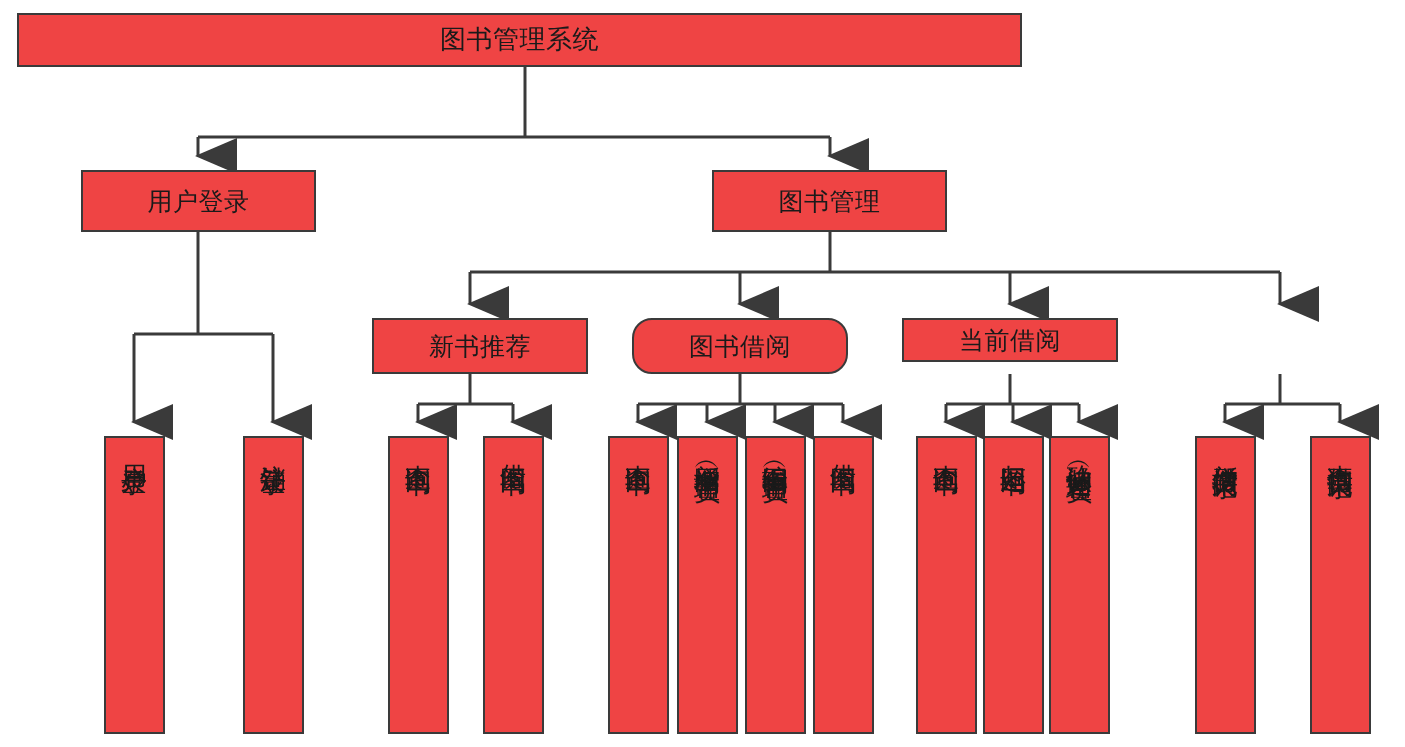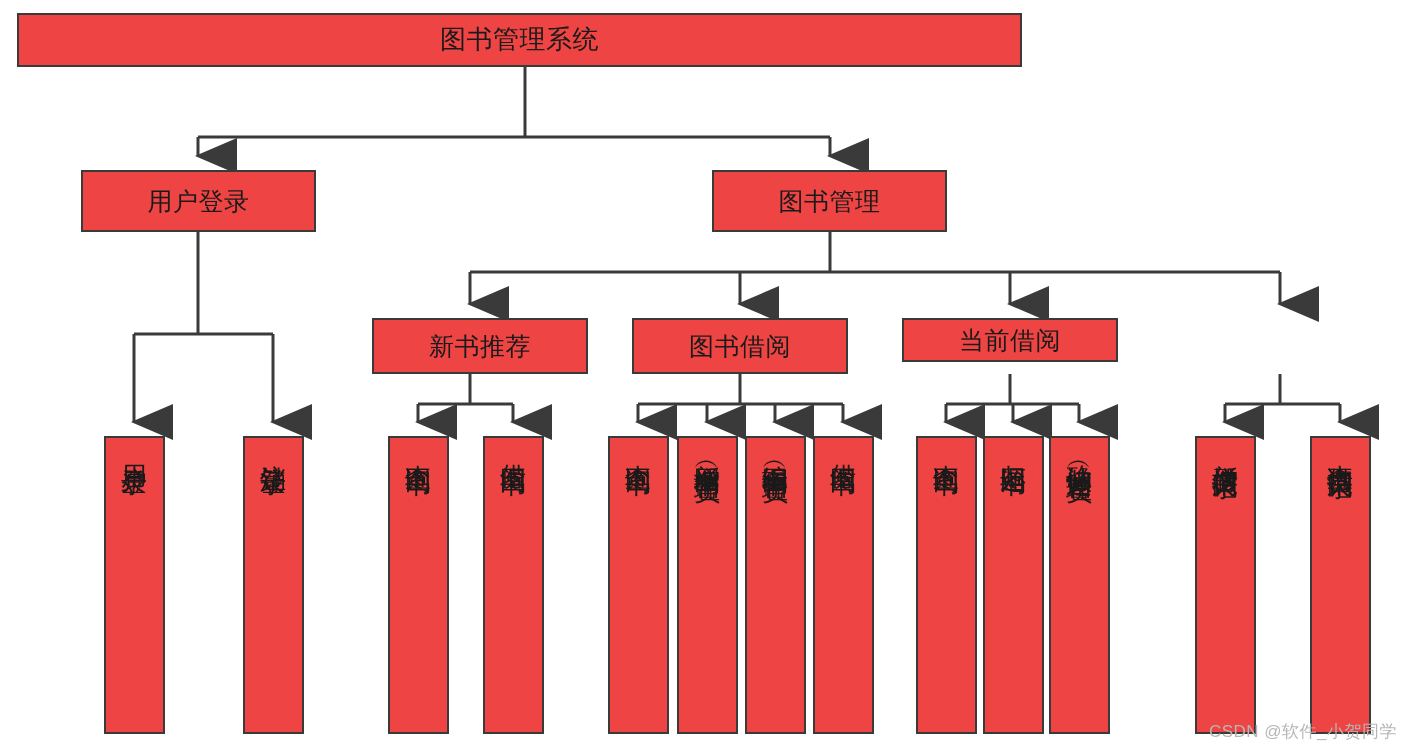--- a/index.html
+++ b/index.html
@@ -133,21 +133,21 @@
   <div class="node horizontal" style="left:81px; top:170px; width:235px; height:62px;">
     <span class="node-label">用户登录</span>
   </div>
   <div class="node horizontal" style="left:712px; top:170px; width:235px; height:62px;">
     <span class="node-label">图书管理</span>
   </div>
 
   <div class="node horizontal" style="left:362px; top:318px; width:216px; height:56px;margin-left:10px;">
     <span class="node-label">新书推荐</span>
   </div>
-  <div class="node horizontal" style="left:632px; top:318px; width:216px; height:56px;">
+  <div class="node horizontal" style="left:632px; top:318px; width:216px; height:56px;border-radius:20px;">
     <span class="node-label">图书借阅</span>
   </div>
   <div class="node horizontal" style="left:902px; top:318px; width:216px; height:44px;">
     <span class="node-label">当前借阅</span>
   </div>
 
   <div class="node vertical" style="left:104px; top:436px; width:61px; height:298px;">
     <span class="node-label">用户登录</span>
   </div>
   <div class="node vertical" style="left:243px; top:436px; width:61px; height:298px;">
@@ -180,15 +180,14 @@
   <div class="node vertical" style="left:1049px; top:436px; width:61px; height:298px;">
     <span class="node-label">确认归还（管理员）</span>
   </div>
   <div class="node vertical" style="left:1195px; top:436px; width:61px; height:298px;">
     <span class="node-label">新增借阅记录</span>
   </div>
   <div class="node vertical" style="left:1310px; top:436px; width:61px; height:298px;">
     <span class="node-label">查询借阅记录</span>
   </div>
 
-  <div class="watermark">CSDN @软件_小贺同学</div>
 
 </div>
 
 </body></html>

